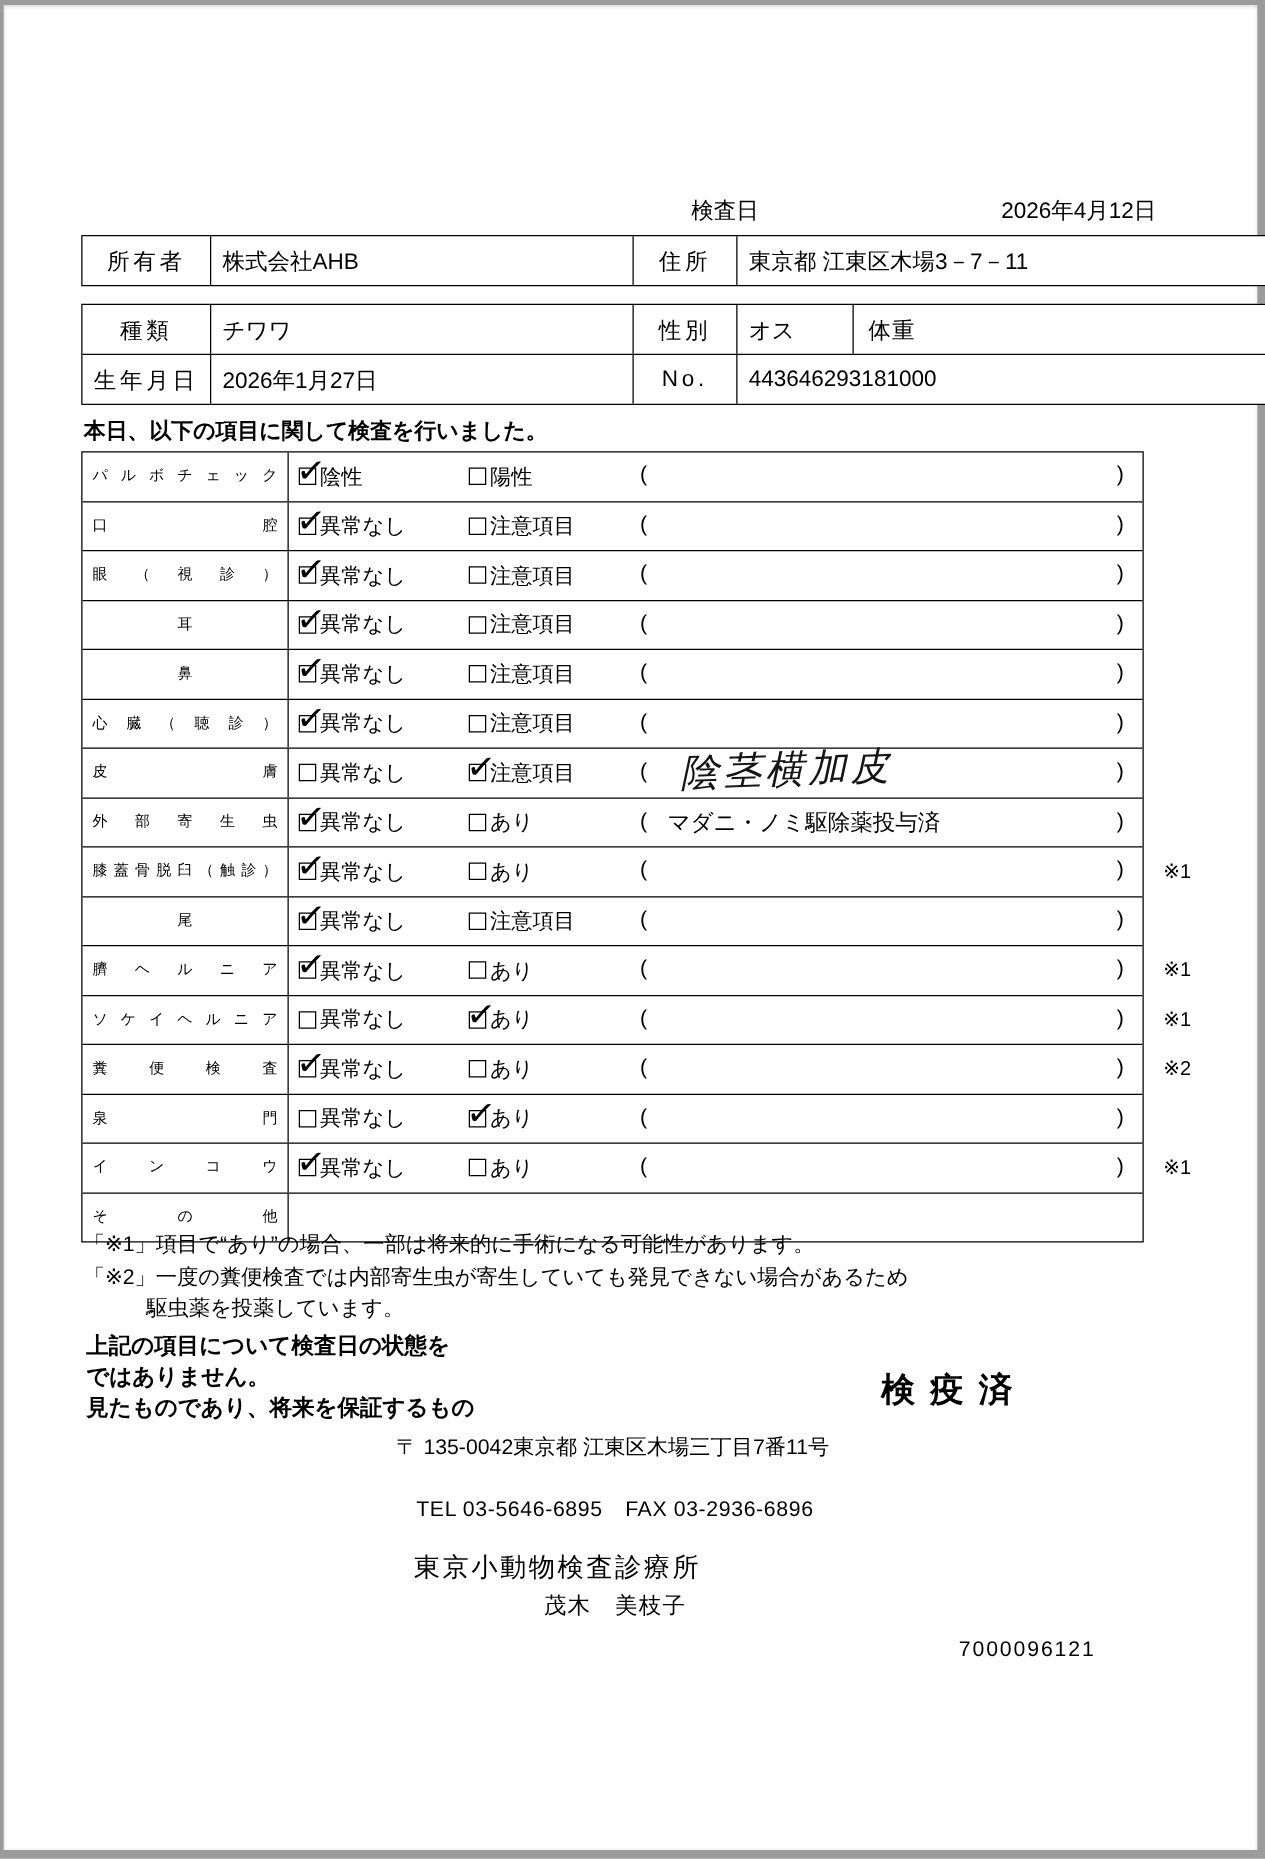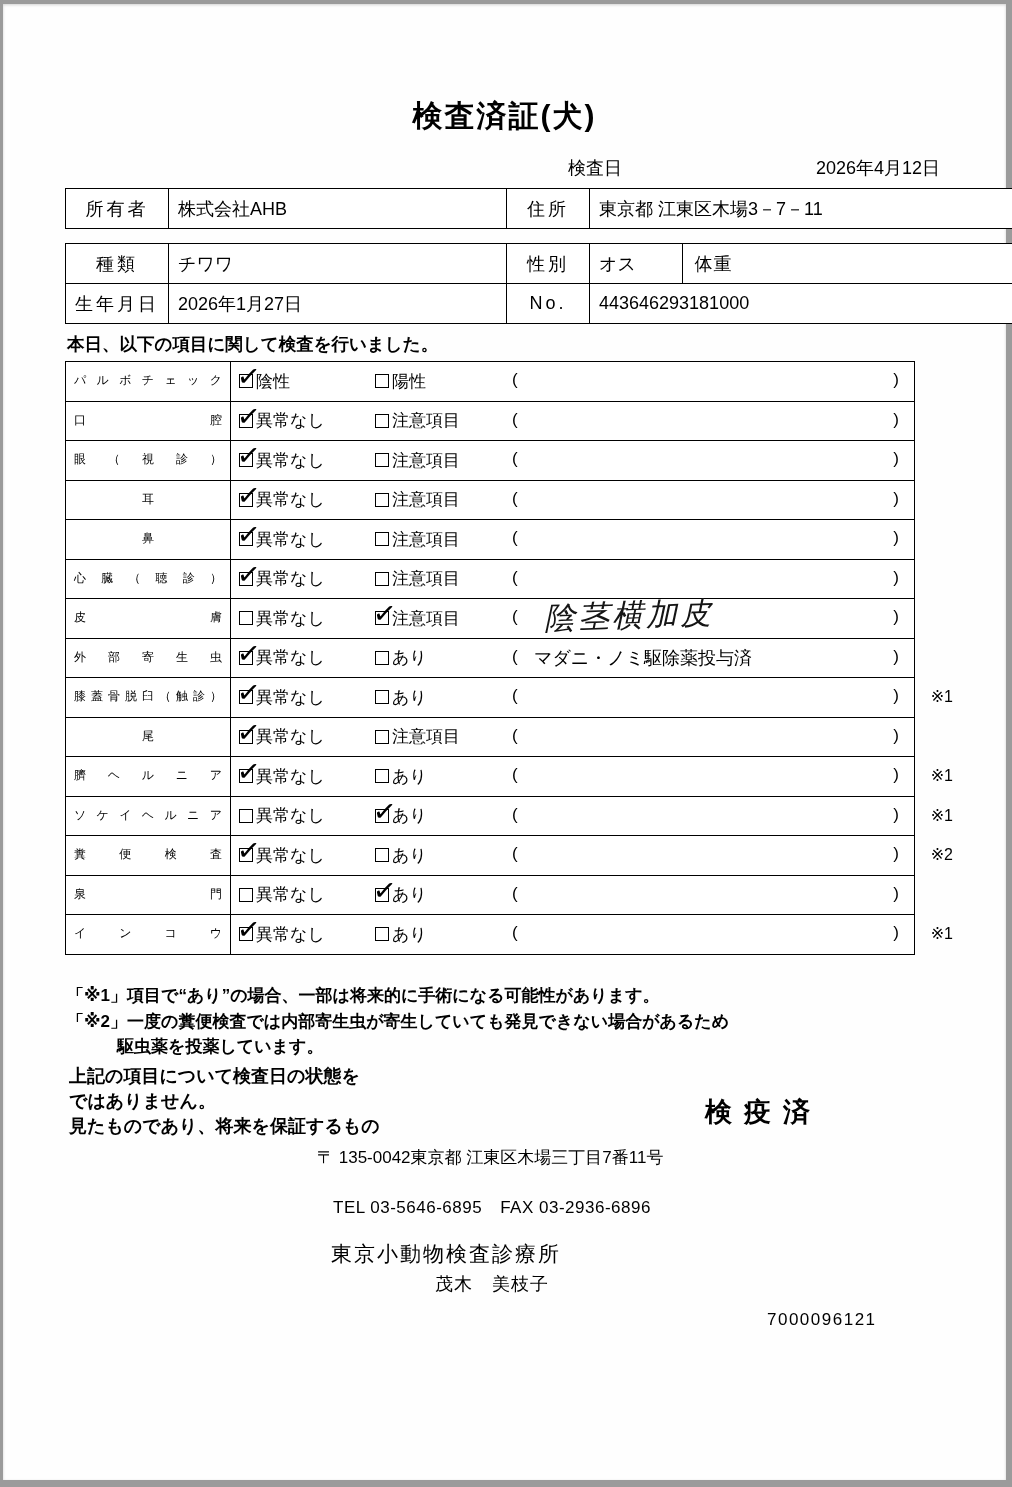--- a/index.html
+++ b/index.html
@@ -11,21 +11,21 @@
   }
   .page{
     position:absolute;top:4px;left:3px;width:1003px;height:1476px;
     background:#fefefe;box-shadow:inset 0 1px 3px rgba(0,0,0,.18);
   }
   .title{
     position:absolute;top:92px;left:0;width:100%;text-align:center;
     font-size:30px;font-weight:700;letter-spacing:2px;margin:0;
   }
   .date-row{
-    position:absolute;top:152px;left:565px;width:372px;
+    position:absolute;top:152px;left:550px;width:372px;
     display:flex;justify-content:space-between;font-size:18px;
   }
   
   .info-table{
     position:absolute;left:62px;width:950px;border:1.8px solid #000;
     box-sizing:border-box;background:#fff;
   }
   .t-owner{top:184px;}
   .t-pet{top:239px;}
   .i-row{display:flex;height:39px;}
@@ -77,38 +77,37 @@
   .paren-r{position:absolute;right:15px;top:8px;}
   .note-text{position:absolute;left:30px;top:7px;font-size:18px;white-space:nowrap;}
   .note-text.handwritten{
     left:40px;top:-4px;font-size:31px;letter-spacing:3px;
     font-family:"DejaVu Serif","Liberation Serif",serif;
     font-style:italic;transform:rotate(-2deg);color:#151515;
   }
   .c-mark{position:absolute;right:-39px;top:9px;font-size:16px;white-space:nowrap;}
   .c-rest{flex:1;}
   
-  .fn{position:absolute;left:64px;font-size:17px;font-weight:700;white-space:nowrap;}
+  .fn{position:absolute;left:64px;font-size:17px;font-weight:400;white-space:nowrap;}
   .fn1{top:980px;}
   .fn2a{top:1006px;}
   .fn2b{top:1031px;left:114px;}
   .disclaimer{position:absolute;top:1060px;left:66px;font-size:18px;font-weight:700;line-height:25px;}
   .stamp{position:absolute;top:1090px;left:702px;font-size:27px;font-weight:600;letter-spacing:12px;}
   .addr-row{position:absolute;top:1142px;left:314px;font-size:17px;display:flex;white-space:nowrap;}
   .tel-row{position:absolute;top:1194px;left:330px;font-size:17px;display:flex;gap:18px;white-space:nowrap;letter-spacing:.5px;}
   .clinic{position:absolute;top:1236px;left:328px;font-size:21px;font-weight:500;letter-spacing:2px;}
   .examiner{position:absolute;top:1268px;left:432px;font-size:18px;letter-spacing:1px;}
   .serial{position:absolute;top:1306px;left:764px;font-size:17px;letter-spacing:1.5px;}
 </style>
 </head>
 <body>
 
 <div class="page">
 
-  <h1 class="title">検査済証(犬)</h1>
 
   <div class="date-row">
     <span>検査日</span>
     <span>2026年4月12日</span>
   </div>
 
   <div class="info-table t-owner">
     <div class="i-row">
       <div class="i-cell i-label w103">所有者</div>
       <div class="i-cell w338 pl">株式会社AHB</div>
@@ -400,20 +399,24 @@
         <span class="cb-label">あり</span>
       </div>
       <div class="c-note">
         <span class="paren-l">(</span>
         <span class="note-text"></span>
         <span class="paren-r">)</span>
       </div>
       <span class="c-mark">※1</span>
     </div>
 
+    <div class="exam-row">
+      <div class="c-label">その他</div>
+      <div class="c-rest"></div>
+    </div>
 
   </div>
 
   <div class="fn fn1">「※1」項目で“あり”の場合、一部は将来的に手術になる可能性があります。</div>
   <div class="fn fn2a">「※2」一度の糞便検査では内部寄生虫が寄生していても発見できない場合があるため</div>
   <div class="fn fn2b">駆虫薬を投薬しています。</div>
 
   <div class="disclaimer">
     <div>上記の項目について検査日の状態を</div>
     <div>ではありません。</div>

